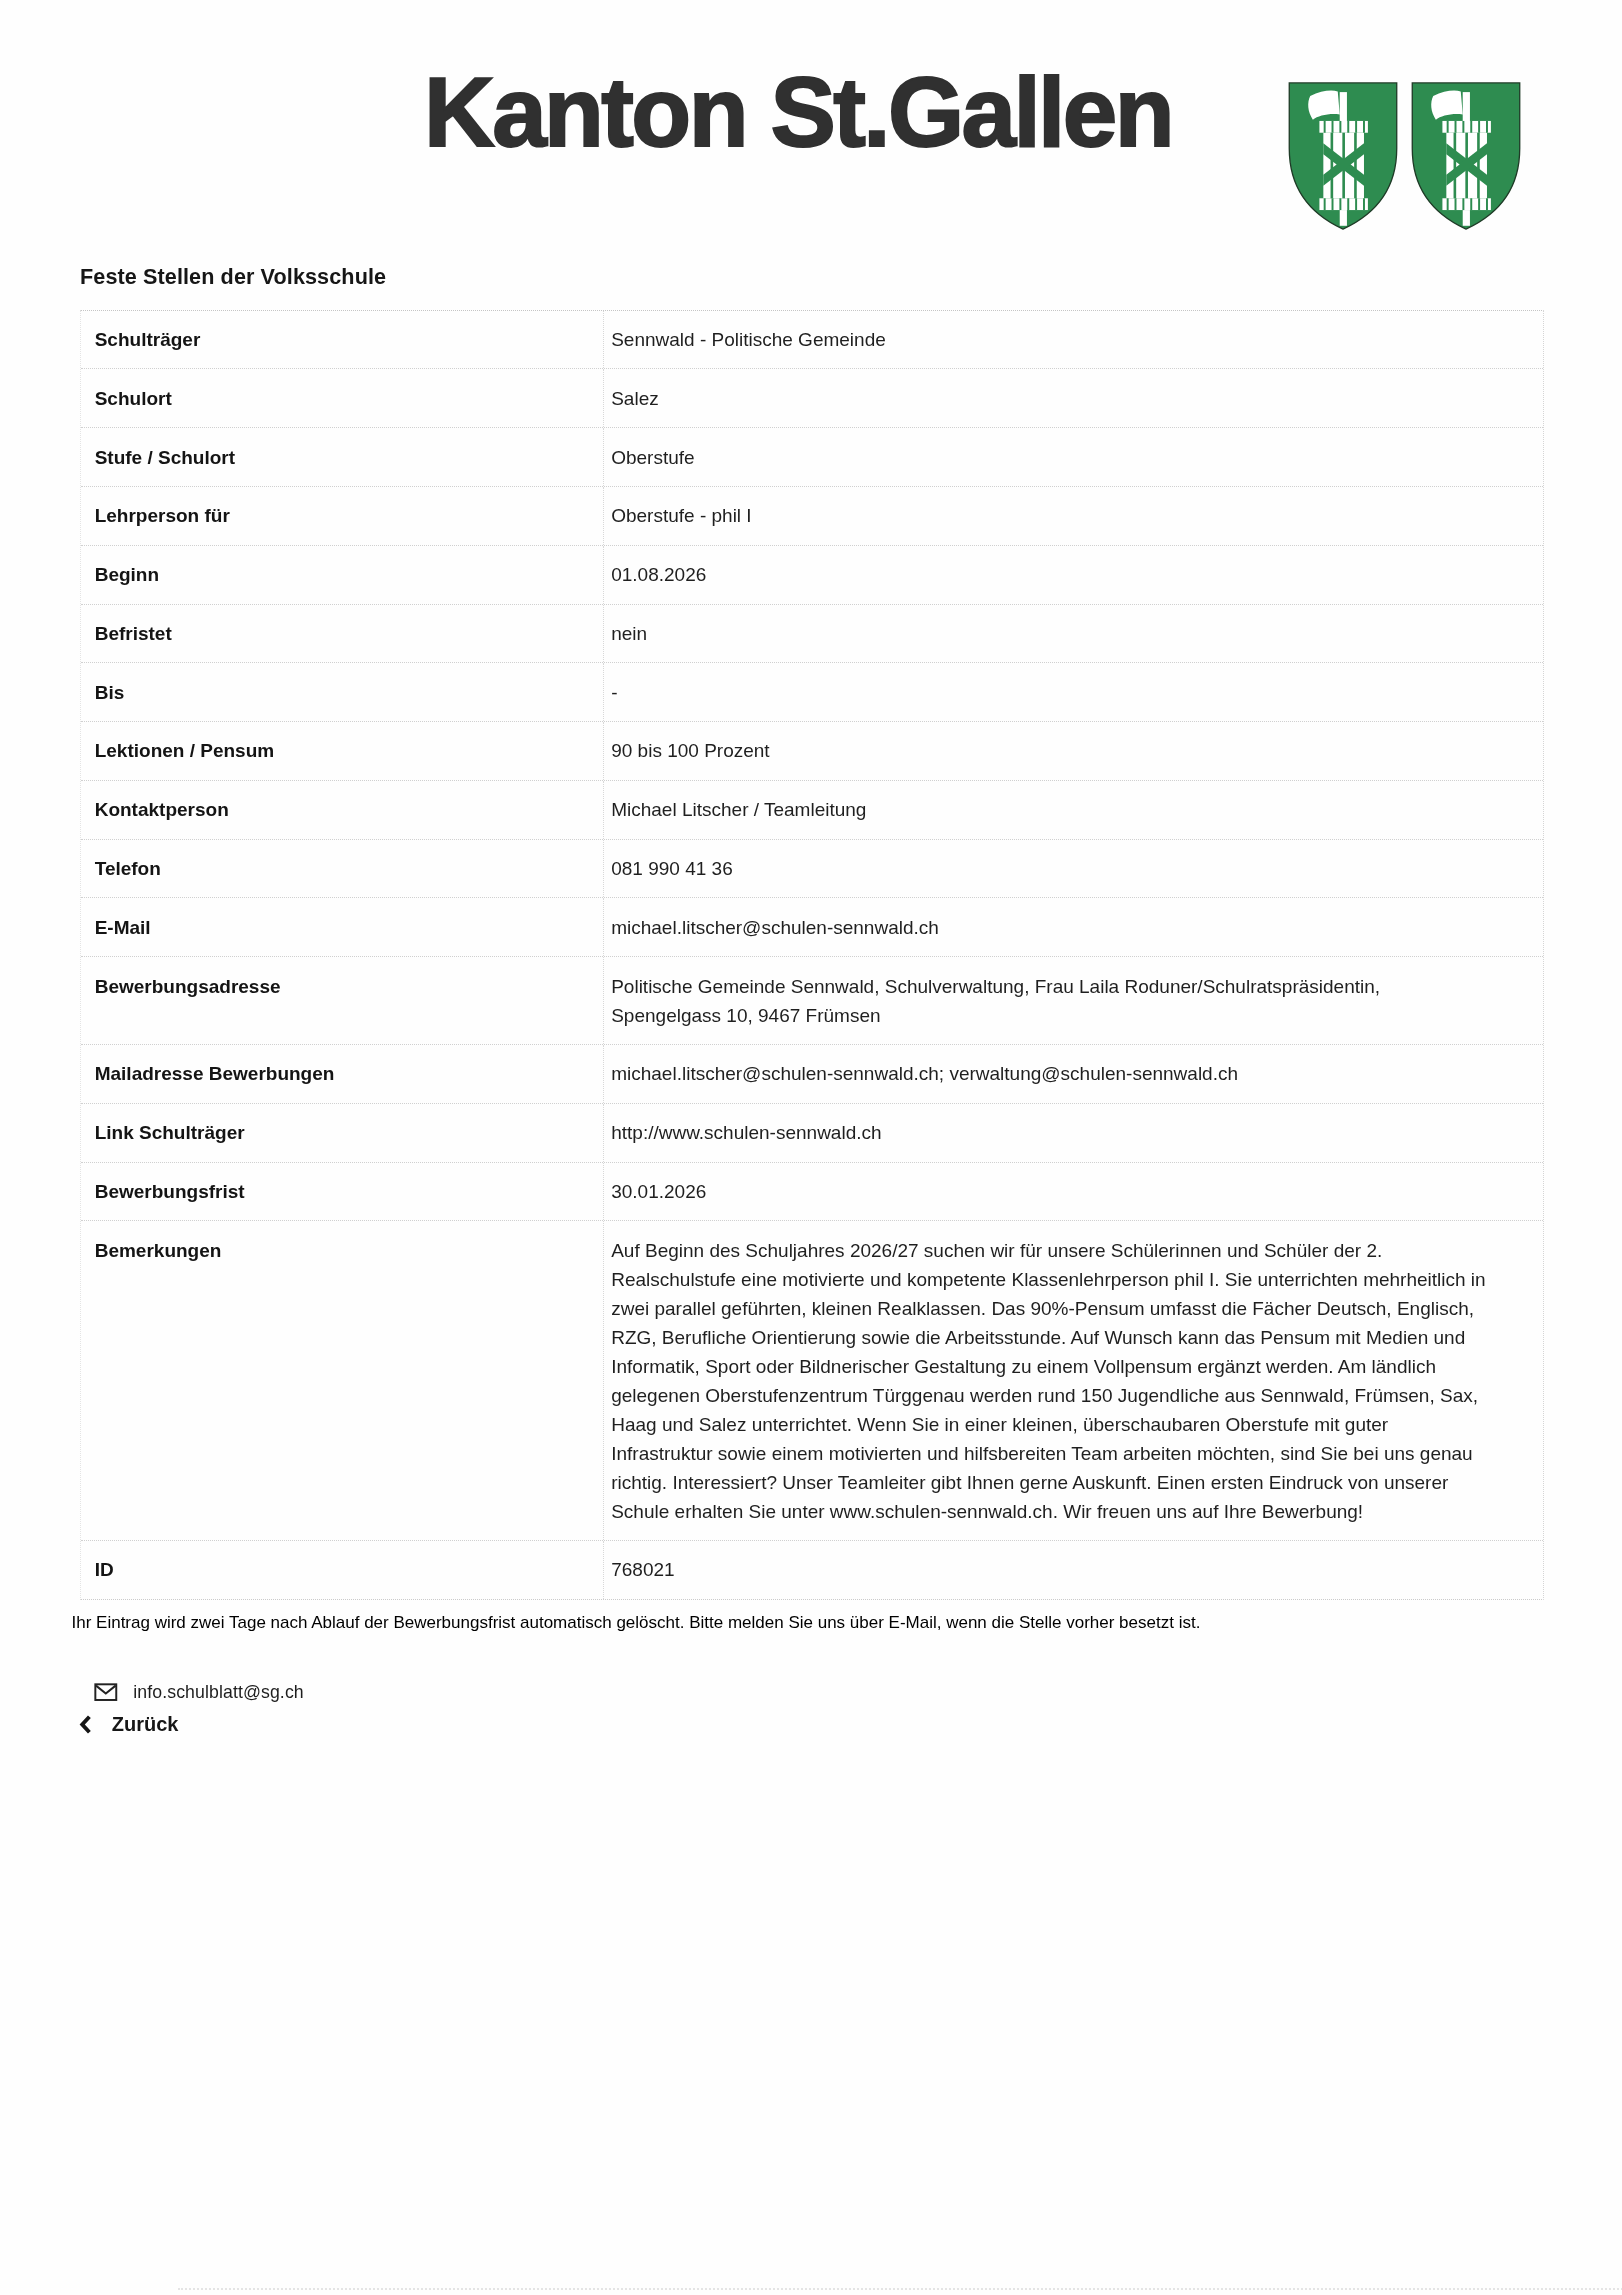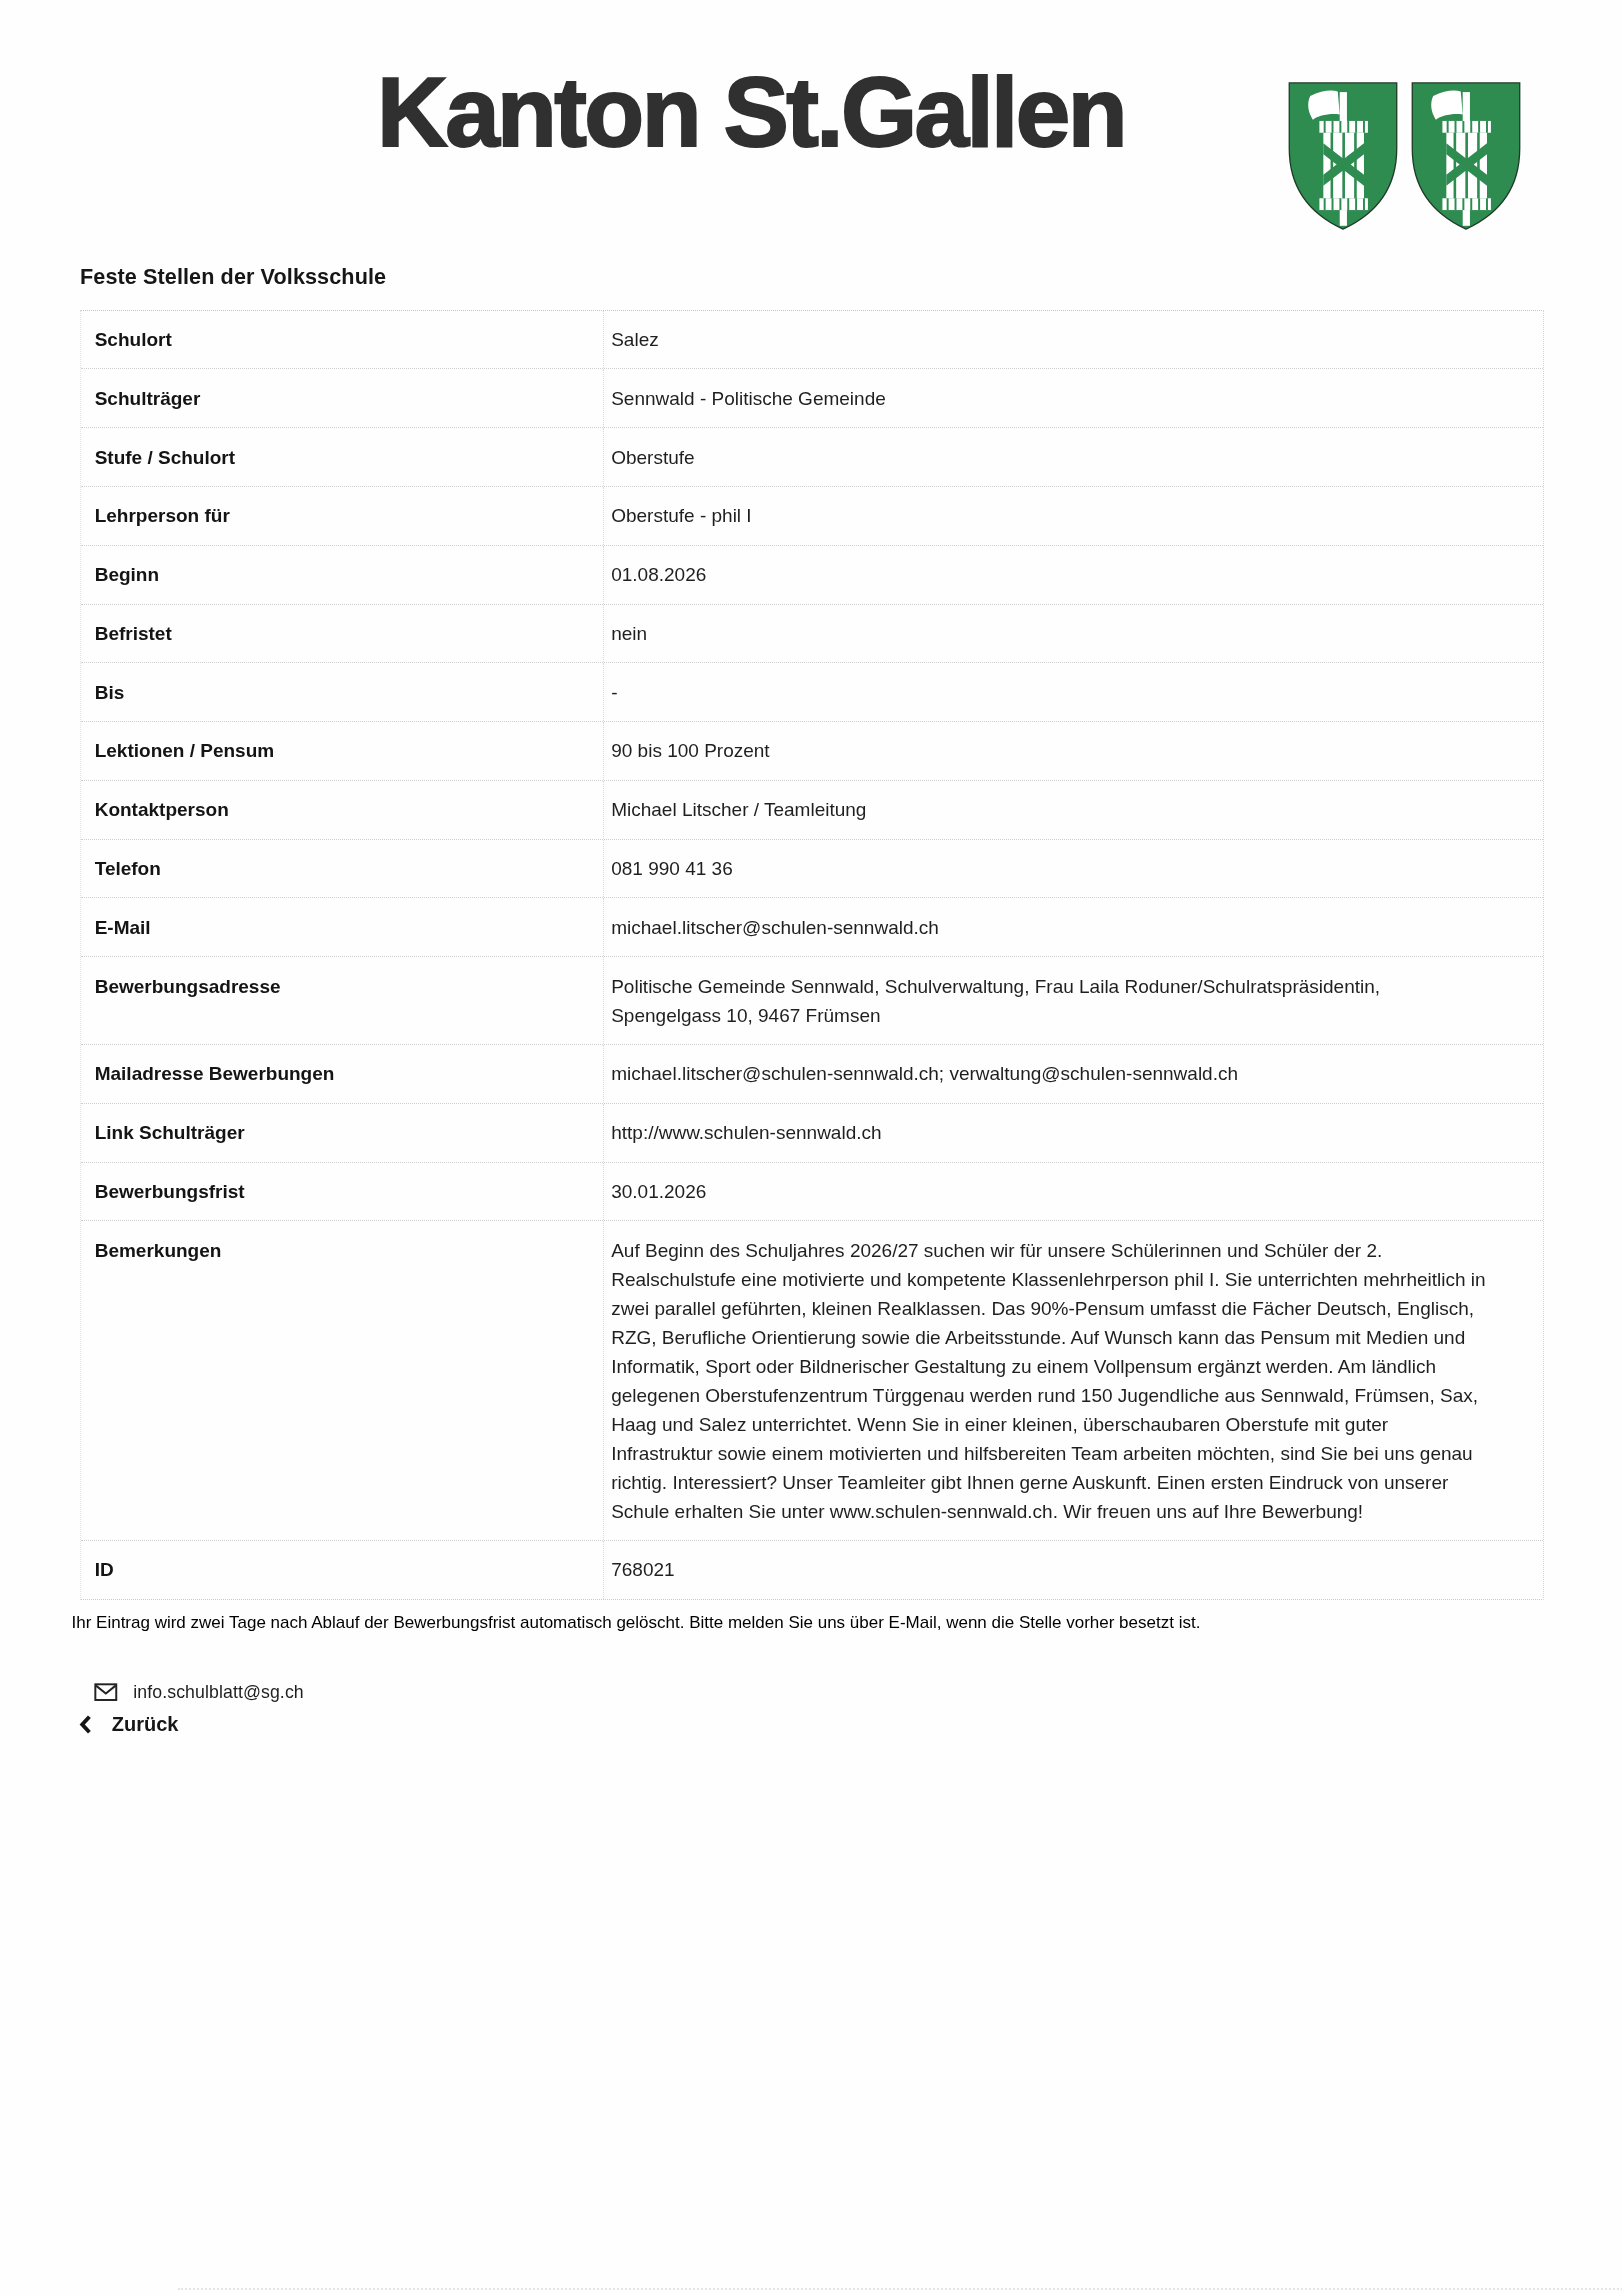--- a/index.html
+++ b/index.html
@@ -7,21 +7,21 @@
     width: 1623px; height: 2295px;
     background: #fefefe;
     font-family: "Liberation Sans", "DejaVu Sans", sans-serif;
     color: #1f1f1f;
     position: relative;
     overflow: hidden;
   }
 
   
   .logo-text {
-    position: absolute; left: 377px; top: 56px;
+    position: absolute; left: 424px; top: 56px;
     font-size: 98px; font-weight: bold;
     letter-spacing: -2.6px; white-space: nowrap;
     color: #303030;
     -webkit-text-stroke: 2px #303030;
   }
   .shield { position: absolute; top: 79px; width: 118px; height: 154px; }
   .shield-1 { left: 1284px; }
   .shield-2 { left: 1407px; }
 
   
@@ -148,27 +148,27 @@
   </g>
 </svg>
 
 <div class="content">
 
   <h1 class="page-title">Feste Stellen der Volksschule</h1>
 
   <div class="jobtable" id="jobtable">
 
       <div class="row">
+        <div class="cell label">Schulträger</div>
+        <div class="cell value">Sennwald - Politische Gemeinde</div>
+      </div>
+
+      <div class="row">
         <div class="cell label">Schulort</div>
         <div class="cell value">Salez</div>
-      </div>
-
-      <div class="row">
-        <div class="cell label">Schulträger</div>
-        <div class="cell value">Sennwald - Politische Gemeinde</div>
       </div>
 
       <div class="row">
         <div class="cell label">Stufe / Schulort</div>
         <div class="cell value">Oberstufe</div>
       </div>
 
       <div class="row">
         <div class="cell label">Lehrperson für</div>
         <div class="cell value">Oberstufe - phil I</div>

